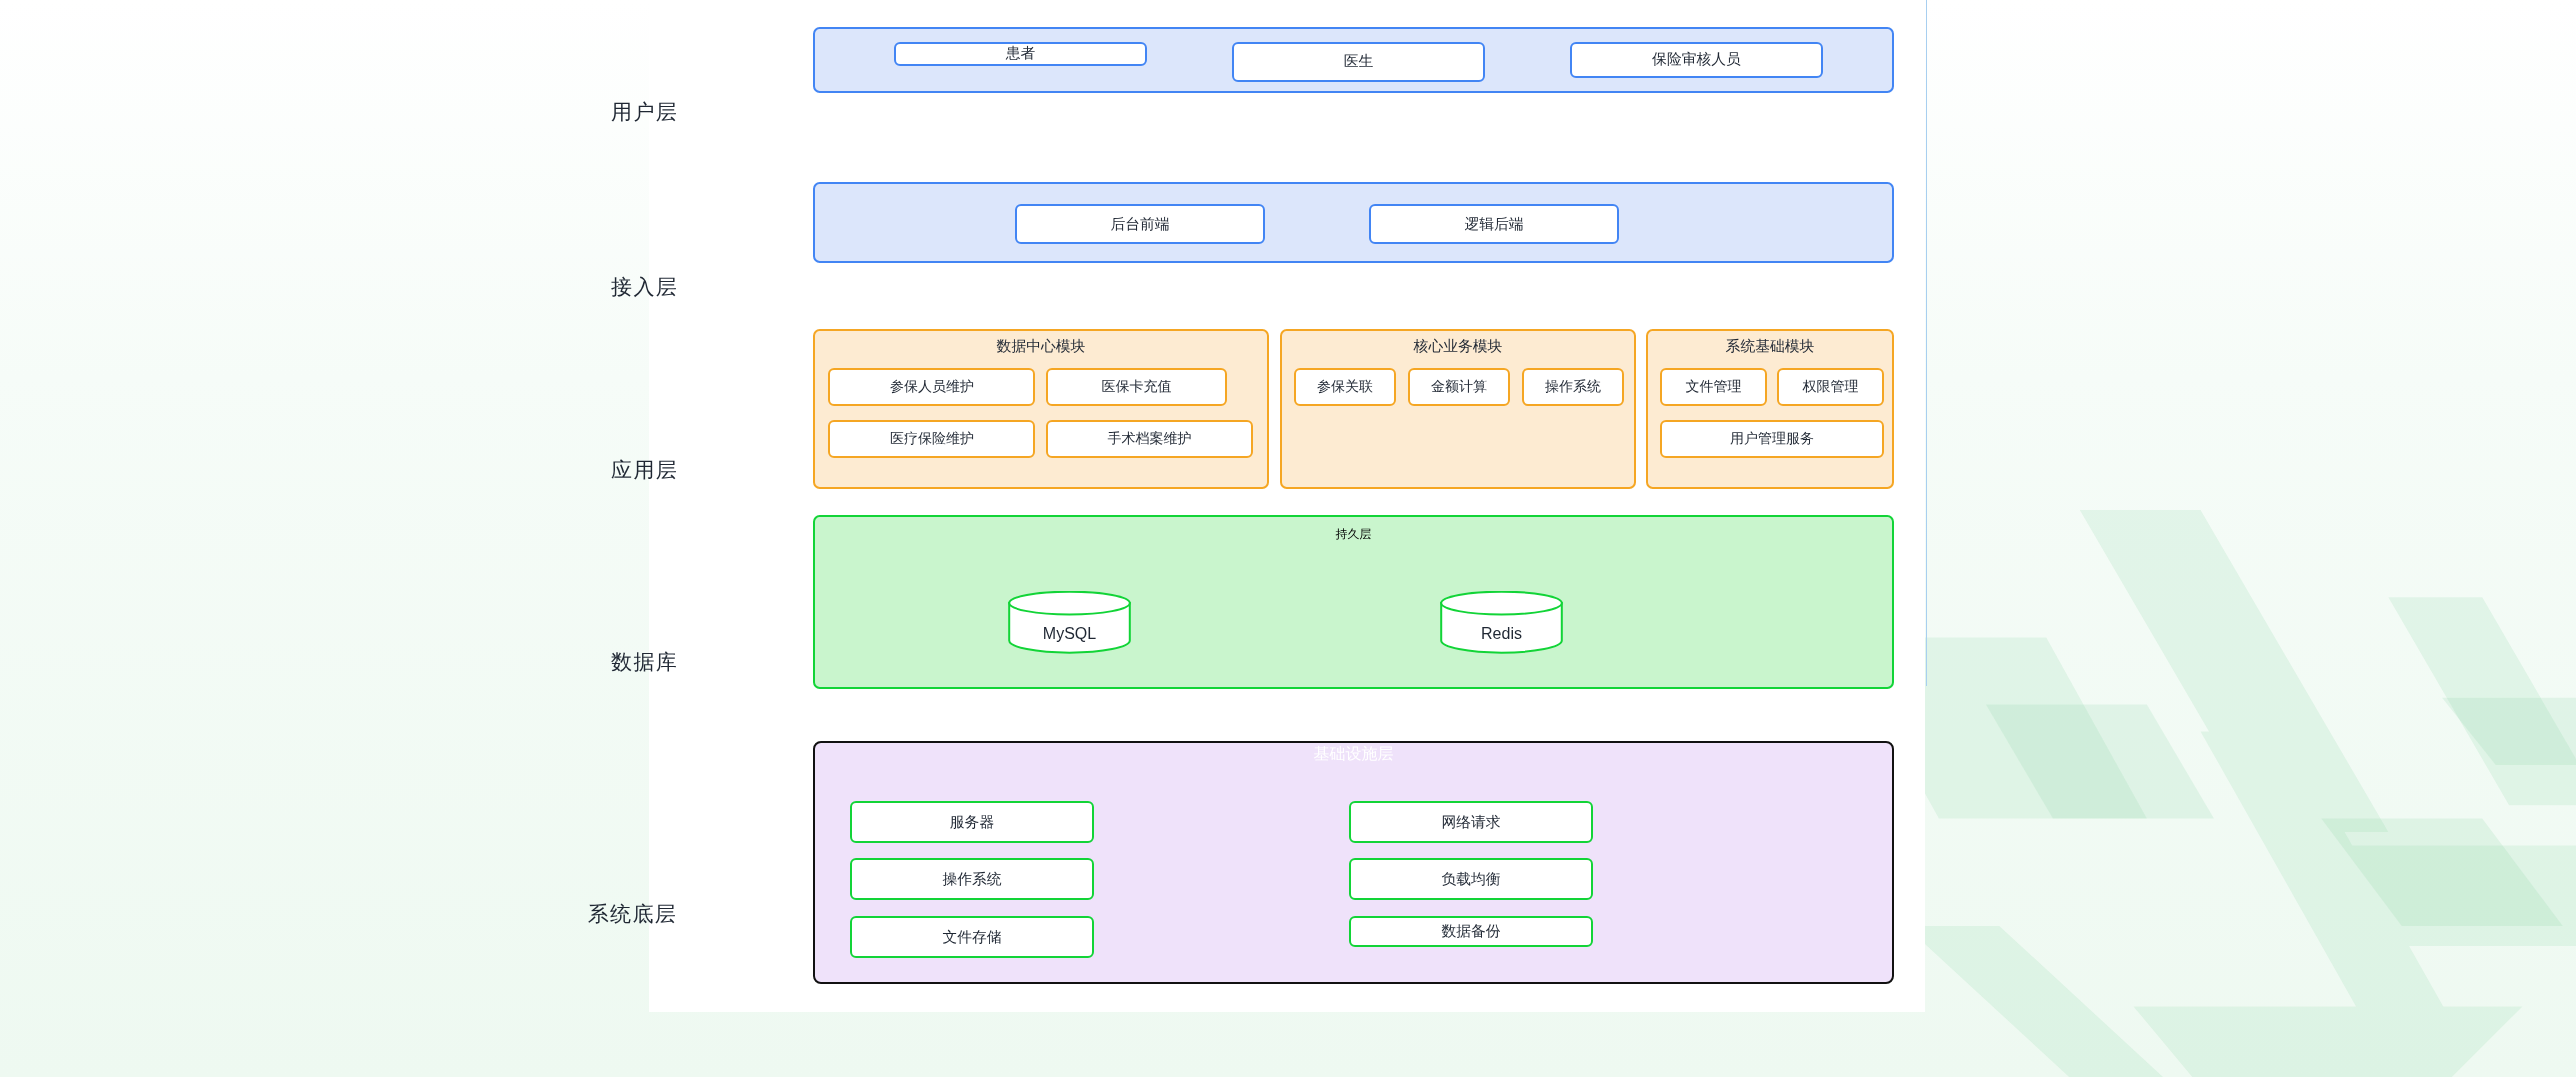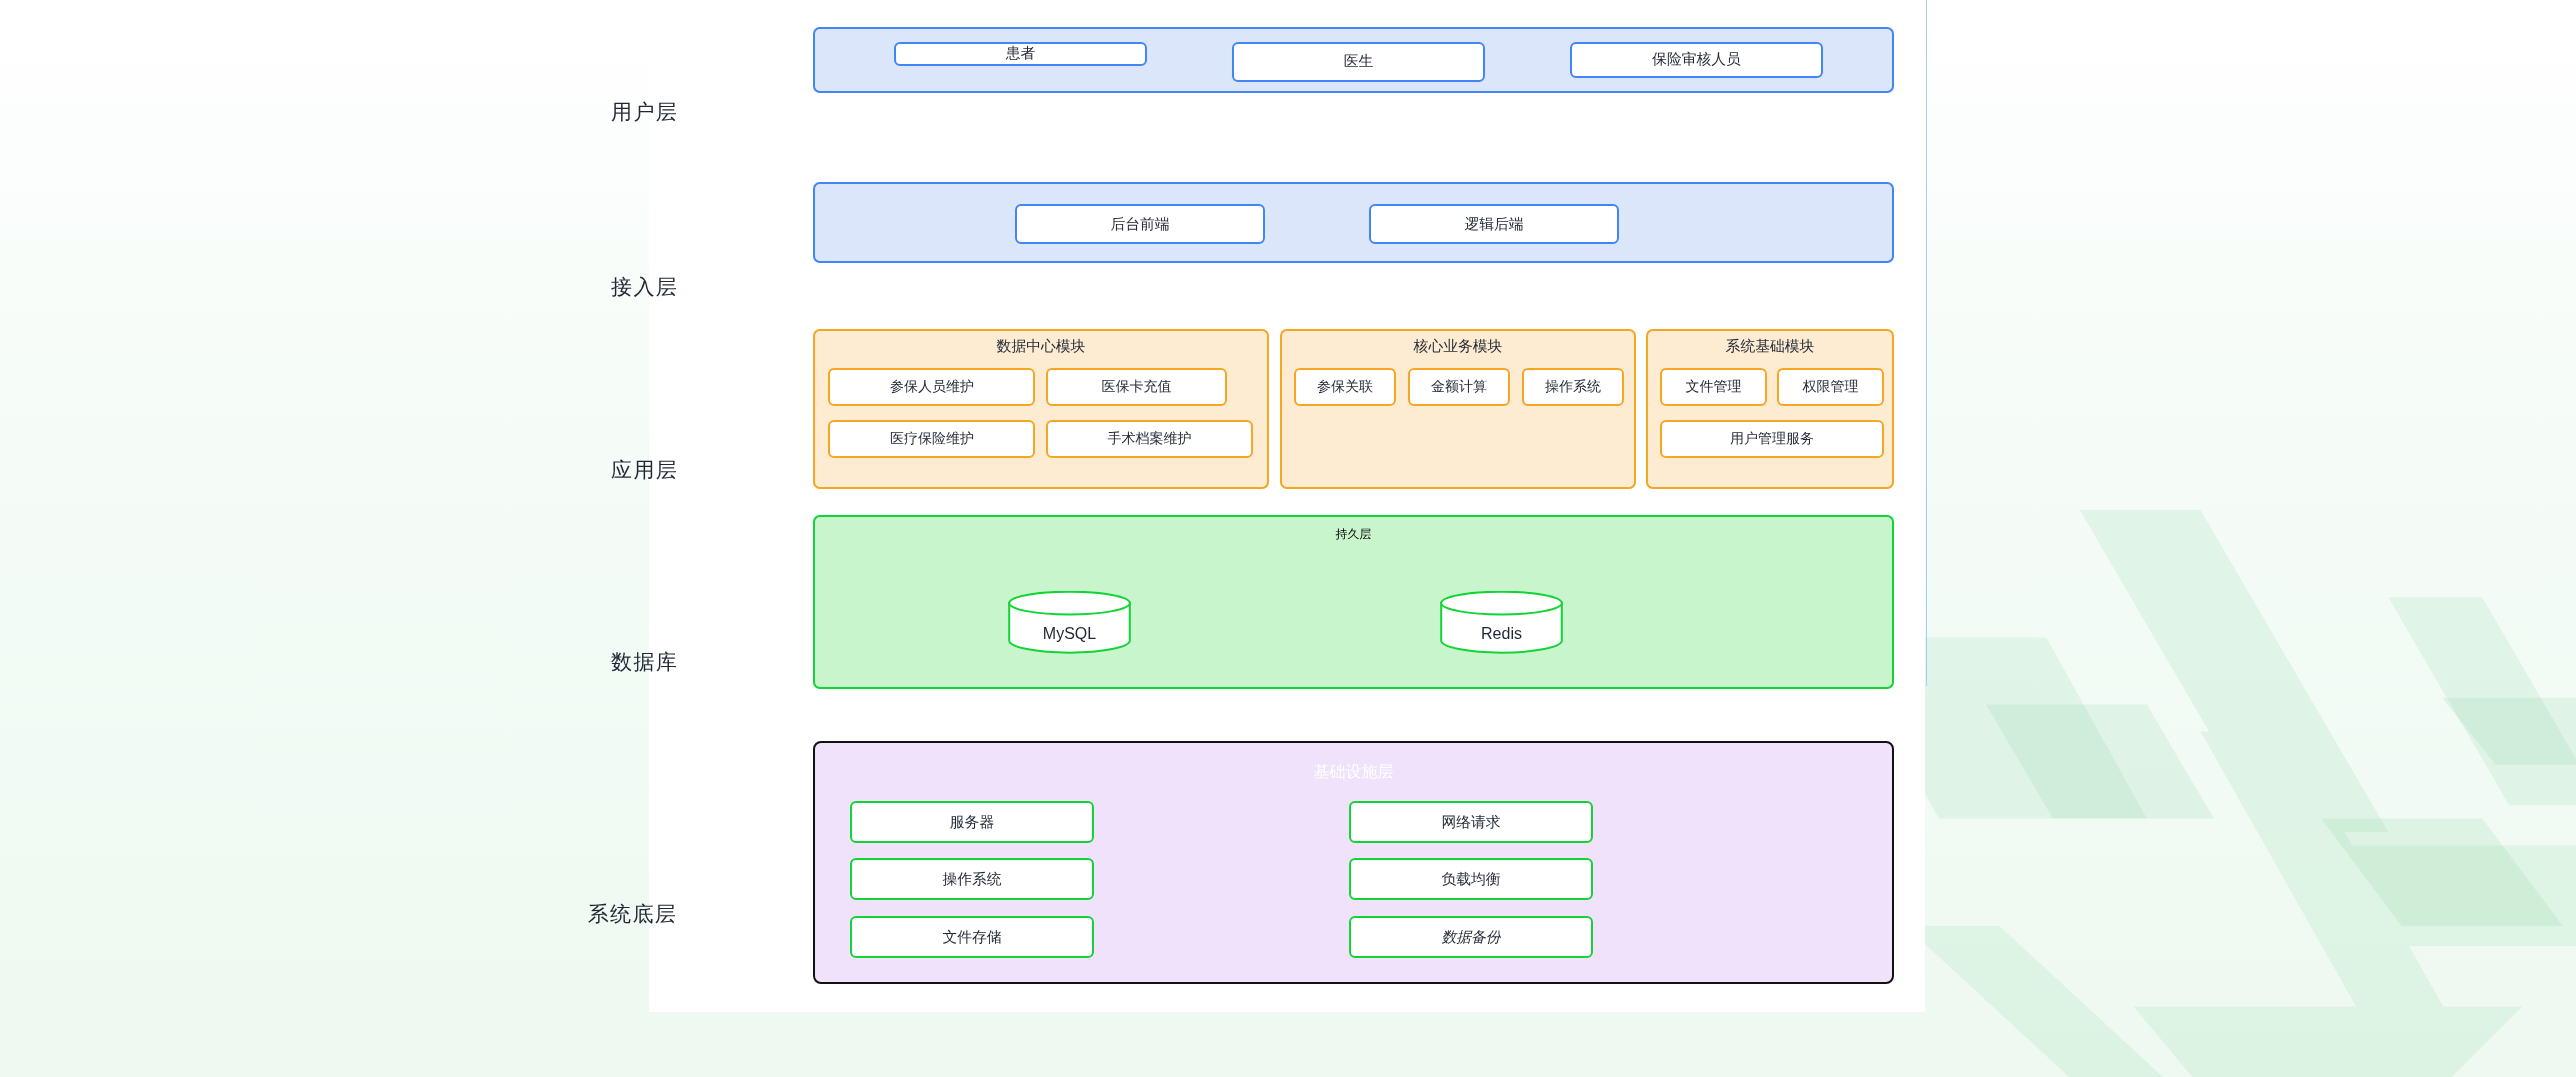--- a/index.html
+++ b/index.html
@@ -150,21 +150,21 @@
   
   .layer-purple {
     background: #efe2fa;
     border: 2.7px solid #111111;
     border-radius: 8px;
   }
   .layer-purple .layer-title {
     text-align: center;
     color: #ffffff;
     font-size: 16px;
-    padding-top: 21px;
+    padding-top: 3px;
     line-height: 1;
   }
   .node-green {
     box-sizing: border-box;
     background: #ffffff;
     border: 2px solid #12d437;
     border-radius: 6px;
     display: flex;
     align-items: center;
     justify-content: center;
@@ -260,15 +260,15 @@
 <div class="layer-box layer-purple" style="left:813px; top:741px; width:1081px; height:243px;">
   <div class="layer-title">基础设施层</div>
 
   <div class="node-green" style="left:35px; top:58px; width:244px; height:42px;">服务器</div>
   <div class="node-green" style="left:534px; top:58px; width:244px; height:42px;">网络请求</div>
 
   <div class="node-green" style="left:35px; top:115px; width:244px; height:42px;">操作系统</div>
   <div class="node-green" style="left:534px; top:115px; width:244px; height:42px;">负载均衡</div>
 
   <div class="node-green" style="left:35px; top:173px; width:244px; height:42px;">文件存储</div>
-  <div class="node-green" style="left:534px; top:173px; width:244px; height:42px;font-style:italic;">数据备份</div>
+  <div class="node-green" style="left:534px; top:173px; width:244px; height:31px;">数据备份</div>
 </div>
 
 
 </body></html>

